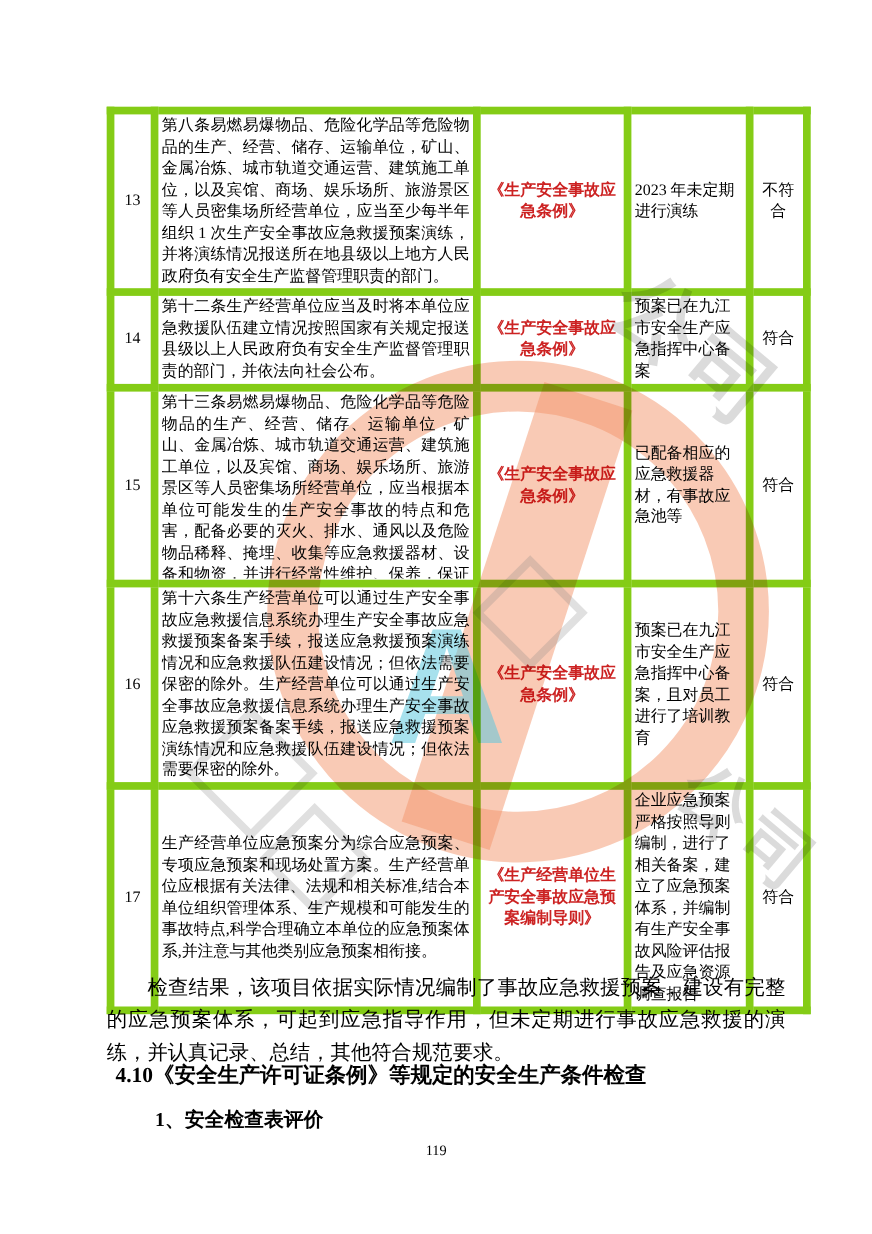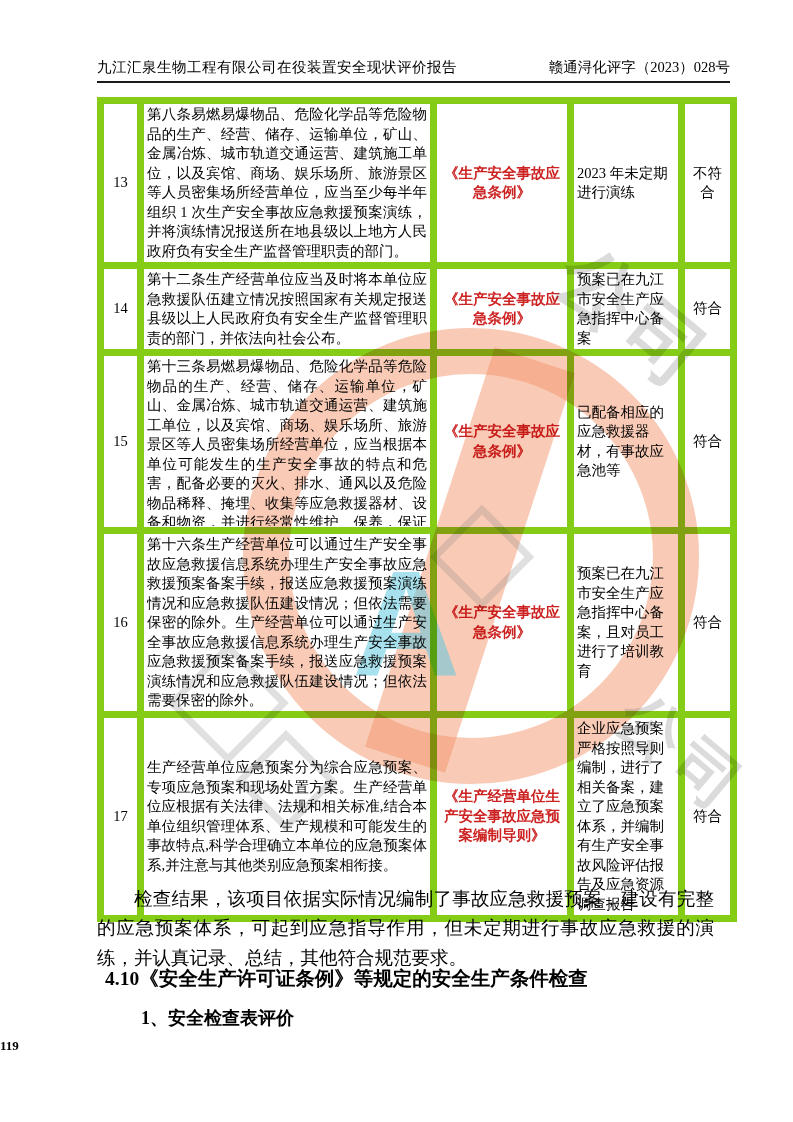--- a/index.html
+++ b/index.html
@@ -47,21 +47,21 @@
   .section-heading{
     position:absolute;left:105px;top:966px;width:640px;
     font-size:19.5px;font-weight:bold;line-height:26px;
   }
   .sub-heading{
     position:absolute;left:141px;top:1006px;width:560px;
     font-size:18px;font-weight:bold;line-height:24px;
   }
   .page-number{
     position:absolute;left:0;top:1038px;width:793px;
-    text-align:left;font-size:13px;font-weight:bold;
+    text-align:center;font-size:13px;
   }
   
   .watermark{position:absolute;inset:0;pointer-events:none;mix-blend-mode:multiply;}
   .wm-circle{
     position:absolute;left:243px;top:328px;width:364px;height:364px;
     border:46px solid rgba(244,150,108,0.50);border-radius:50%;
   }
   .wm-slash{
     position:absolute;left:428px;top:350px;width:84px;height:420px;
     background:rgba(244,150,108,0.50);transform:rotate(18deg);
@@ -89,24 +89,20 @@
   }
   .wm-diamond.d1{left:445px;top:520px;width:60px;height:60px;}
   .wm-diamond.d2{left:185px;top:660px;width:72px;height:72px;}
   .wm-diamond.d3{left:250px;top:745px;width:58px;height:58px;}
 </style>
 </head>
 <body>
 
 <div class="page">
 
-  <div class="header">
-    <span class="h-left">九江汇泉生物工程有限公司在役装置安全现状评价报告</span>
-    <span class="h-right">赣通浔化评字（2023）028号</span>
-  </div>
 
   <table class="doc-table">
     <colgroup>
       <col style="width:40px">
         <col style="width:293px">
         <col style="width:137px">
       <col style="width:111px">
         <col style="width:52px">
     </colgroup>
     <tbody>

